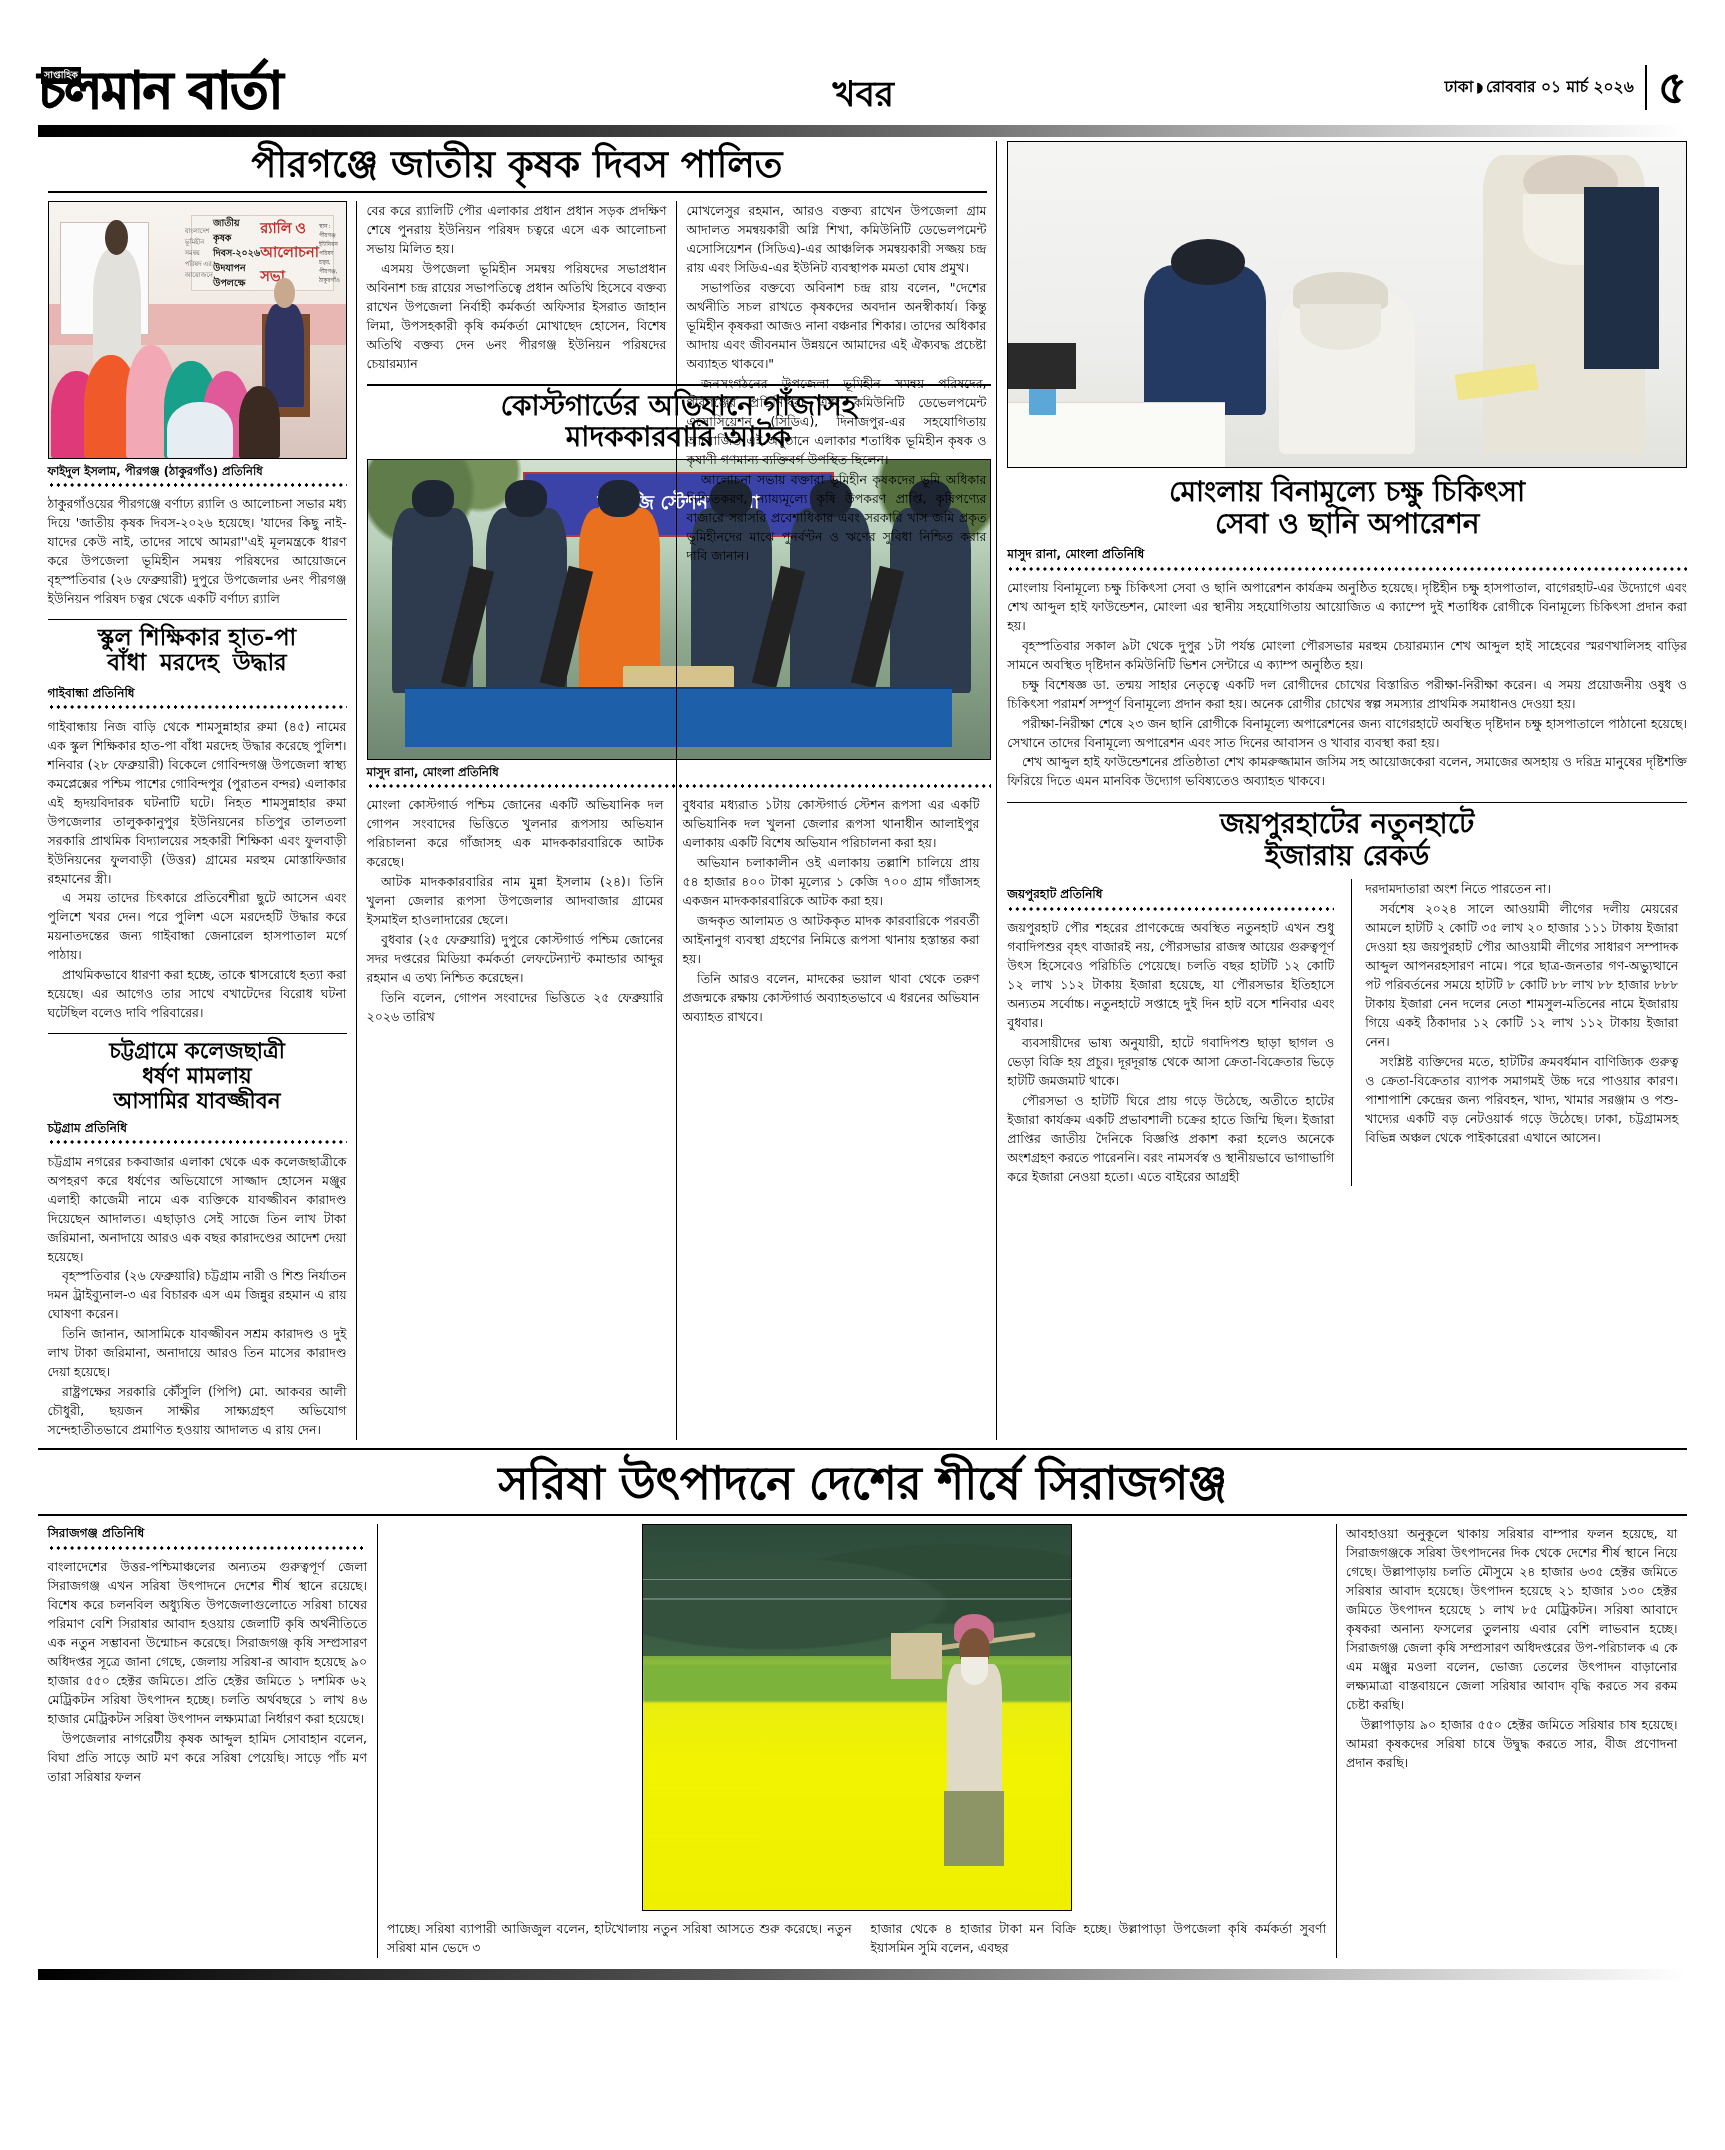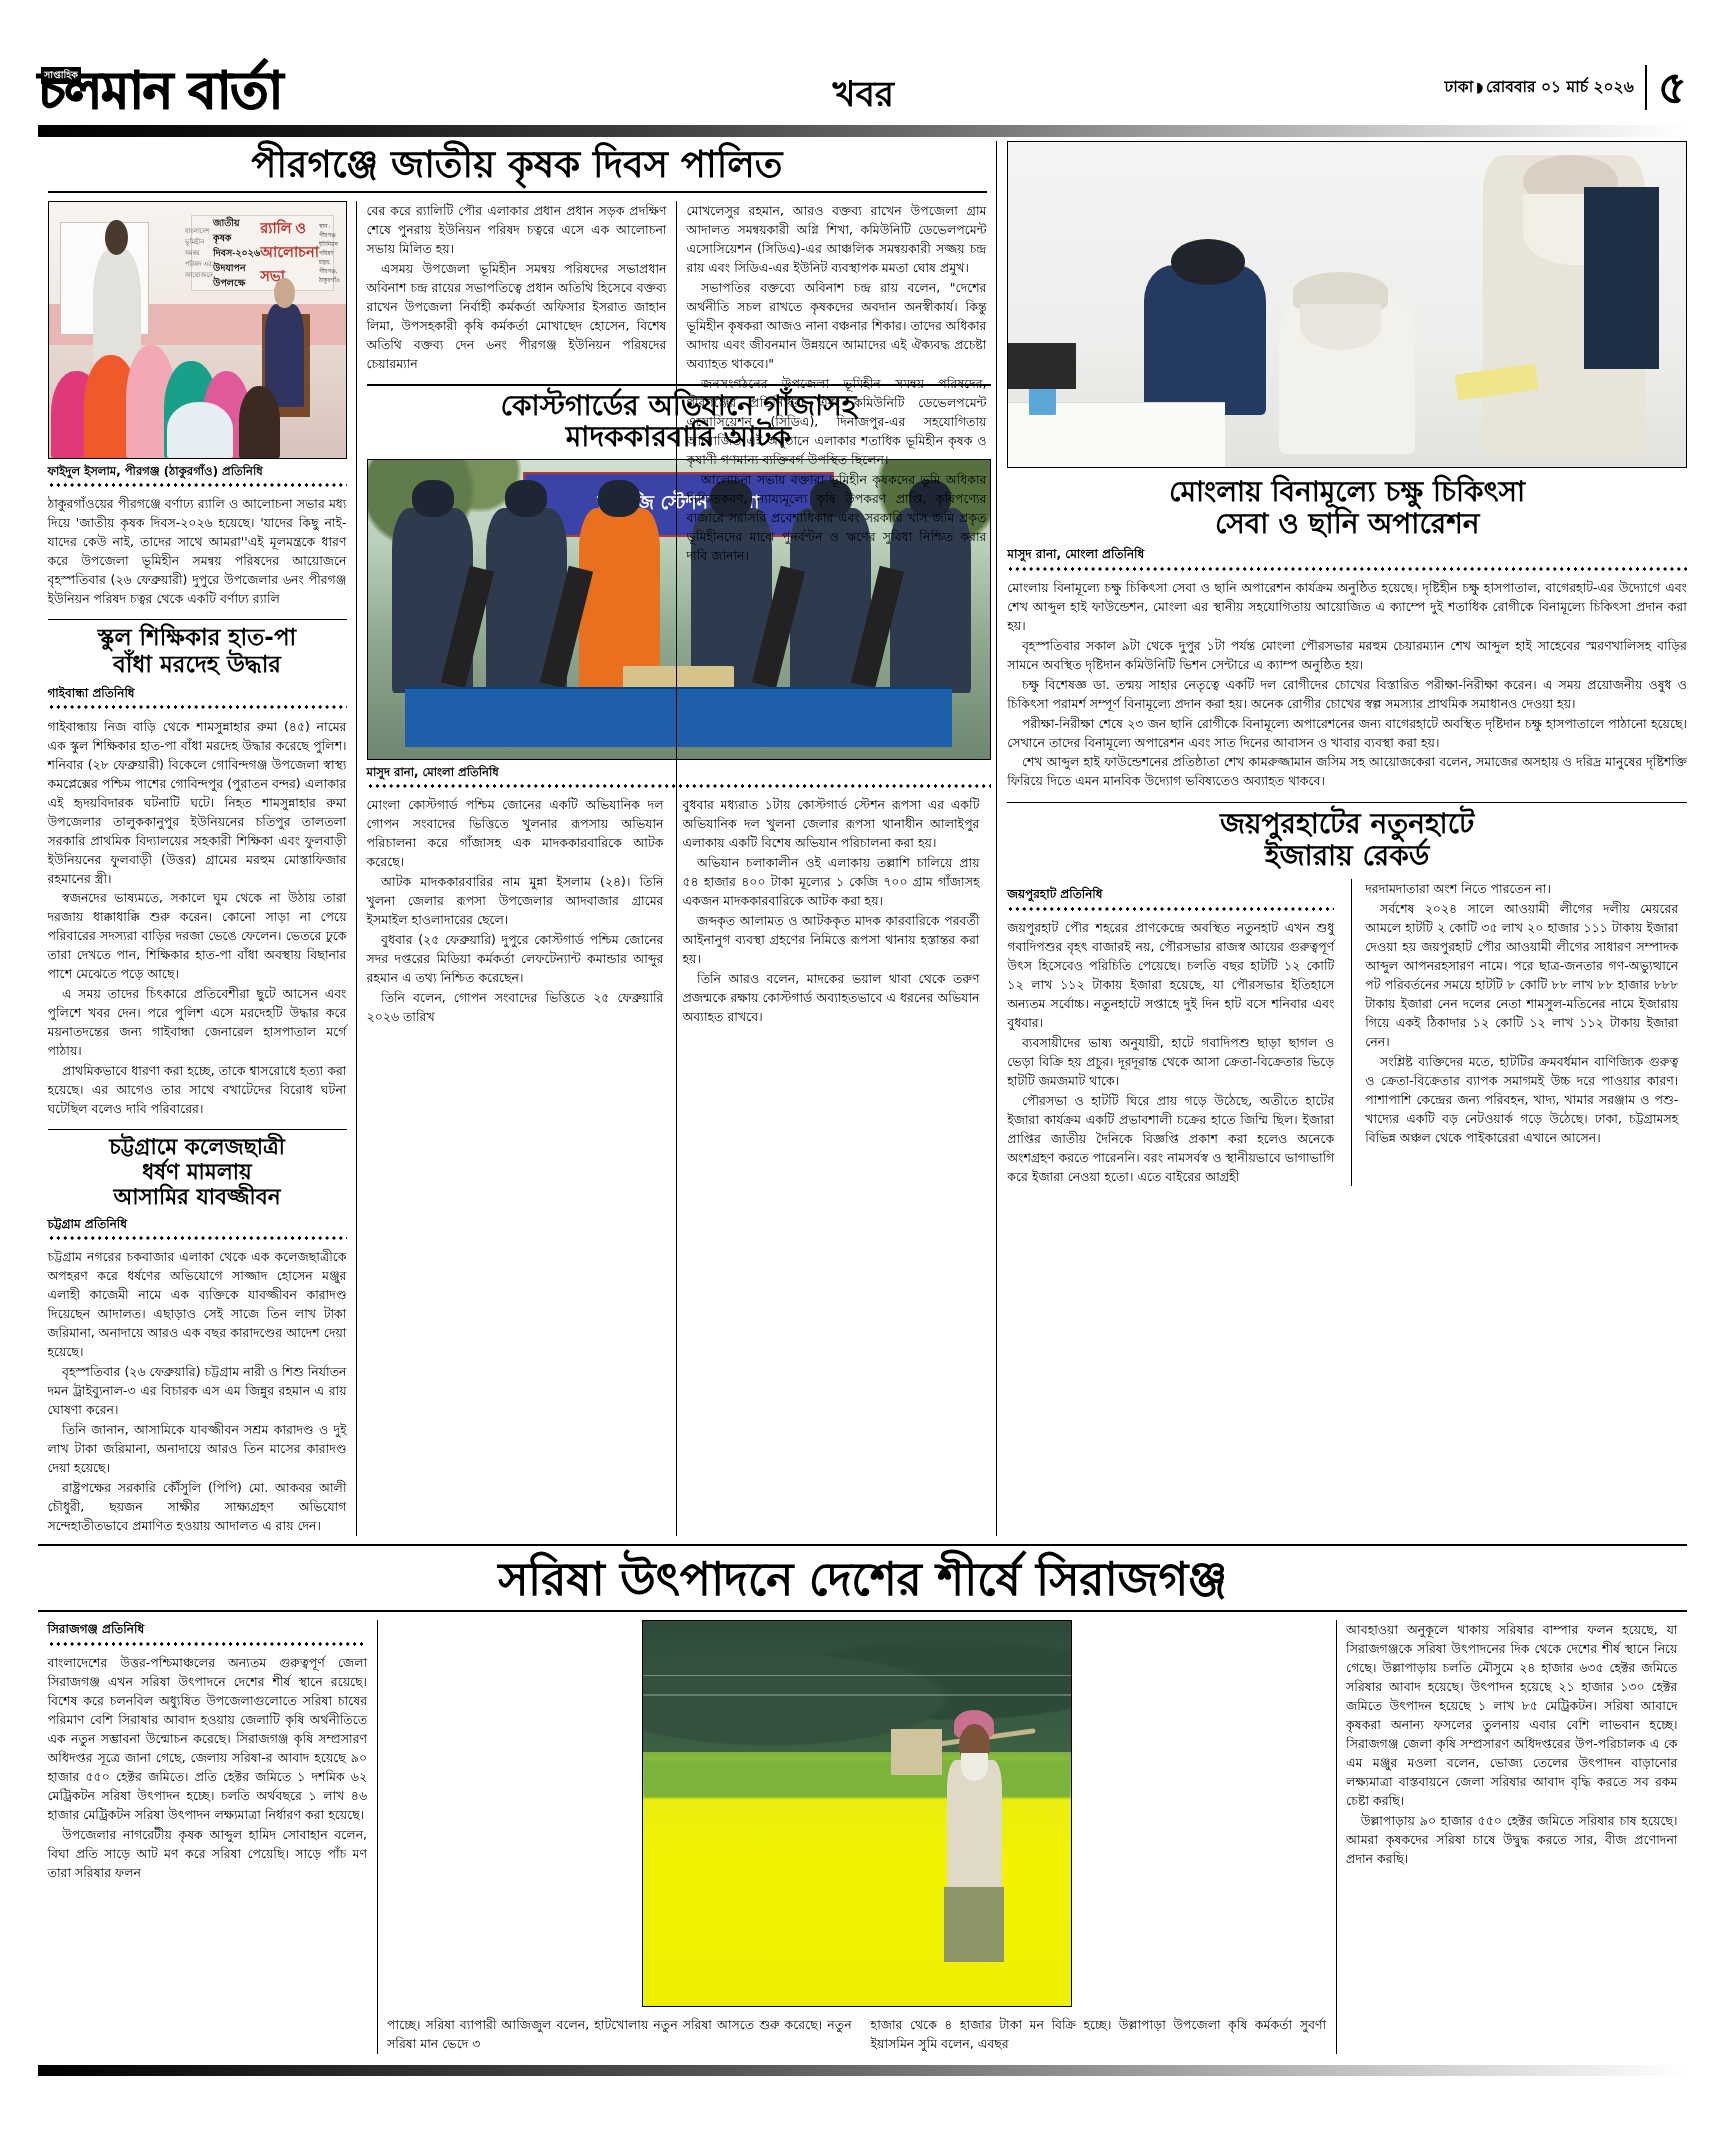--- a/index.html
+++ b/index.html
@@ -260,26 +260,25 @@
             </div>
           </div>
           <div class="caption">ফাইদুল ইসলাম, পীরগঞ্জ (ঠাকুরগাঁও) প্রতিনিধি</div>
           <div class="dotrule"></div>
           <div class="body">
             <p class="first">ঠাকুরগাঁওয়ের পীরগঞ্জে বর্ণাঢ্য র‌্যালি ও আলোচনা সভার মধ্য দিয়ে 'জাতীয় কৃষক দিবস-২০২৬ হয়েছে। 'যাদের কিছু নাই-যাদের কেউ নাই, তাদের সাথে আমরা''এই মূলমন্ত্রকে ধারণ করে উপজেলা ভূমিহীন সমন্বয় পরিষদের আয়োজনে বৃহস্পতিবার (২৬ ফেব্রুয়ারী) দুপুরে উপজেলার ৬নং পীরগঞ্জ ইউনিয়ন পরিষদ চত্বর থেকে একটি বর্ণাঢ্য র‌্যালি</p>
           </div>
 
           <div style="height:1.7px;background:#000;margin:10.3px 0 4.3px 0;"></div>
           <div class="hl hl-md">স্কুল শিক্ষিকার হাত-পা</div>
-          <div class="hl hl-md" style="margin-top:-2.6px;">বাঁধা মরদেহ উদ্ধার</div>
+          <div class="hl hl-md" style="margin-top:-2.6px;font-family:Liberation Mono, monospace;">বাঁধা মরদেহ উদ্ধার</div>
           <div class="byline">গাইবান্ধা প্রতিনিধি</div>
           <div class="dotrule"></div>
           <div class="body">
             <p class="first">গাইবান্ধায় নিজ বাড়ি থেকে শামসুন্নাহার রুমা (৪৫) নামের এক স্কুল শিক্ষিকার হাত-পা বাঁধা মরদেহ উদ্ধার করেছে পুলিশ। শনিবার (২৮ ফেব্রুয়ারী) বিকেলে গোবিন্দগঞ্জ উপজেলা স্বাস্থ্য কমপ্লেক্সের পশ্চিম পাশের গোবিন্দপুর (পুরাতন বন্দর) এলাকার এই হৃদয়বিদারক ঘটনাটি ঘটে। নিহত শামসুন্নাহার রুমা উপজেলার তালুককানুপুর ইউনিয়নের চতিপুর তালতলা সরকারি প্রাথমিক বিদ্যালয়ের সহকারী শিক্ষিকা এবং ফুলবাড়ী ইউনিয়নের ফুলবাড়ী (উত্তর) গ্রামের মরহুম মোস্তাফিজার রহমানের স্ত্রী।</p>
-            <p>স্বজনদের ভাষ্যমতে, সকালে ঘুম থেকে না উঠায় তারা দরজায় ধাক্কাধাক্কি শুরু করেন। কোনো সাড়া না পেয়ে পরিবারের সদস্যরা বাড়ির দরজা ভেঙে ফেলেন। ভেতরে ঢুকে তারা দেখতে পান, শিক্ষিকার হাত-পা বাঁধা অবস্থায় বিছানার পাশে মেঝেতে পড়ে আছে।</p>
             <p>এ সময় তাদের চিৎকারে প্রতিবেশীরা ছুটে আসেন এবং পুলিশে খবর দেন। পরে পুলিশ এসে মরদেহটি উদ্ধার করে ময়নাতদন্তের জন্য গাইবান্ধা জেনারেল হাসপাতাল মর্গে পাঠায়।</p>
             <p>প্রাথমিকভাবে ধারণা করা হচ্ছে, তাকে শ্বাসরোধে হত্যা করা হয়েছে। এর আগেও তার সাথে বখাটেদের বিরোধ ঘটনা ঘটেছিল বলেও দাবি পরিবারের।</p>
           </div>
 
           <div style="height:1.7px;background:#000;margin:10.3px 0 4.3px 0;"></div>
           <div class="hl hl-sm">চট্টগ্রামে কলেজছাত্রী</div>
           <div class="hl hl-sm" style="margin-top:-3.4px;">ধর্ষণ মামলায়</div>
           <div class="hl hl-sm" style="margin-top:-3.4px;">আসামির যাবজ্জীবন</div>
           <div class="byline">চট্টগ্রাম প্রতিনিধি</div>
           <div class="dotrule"></div>

